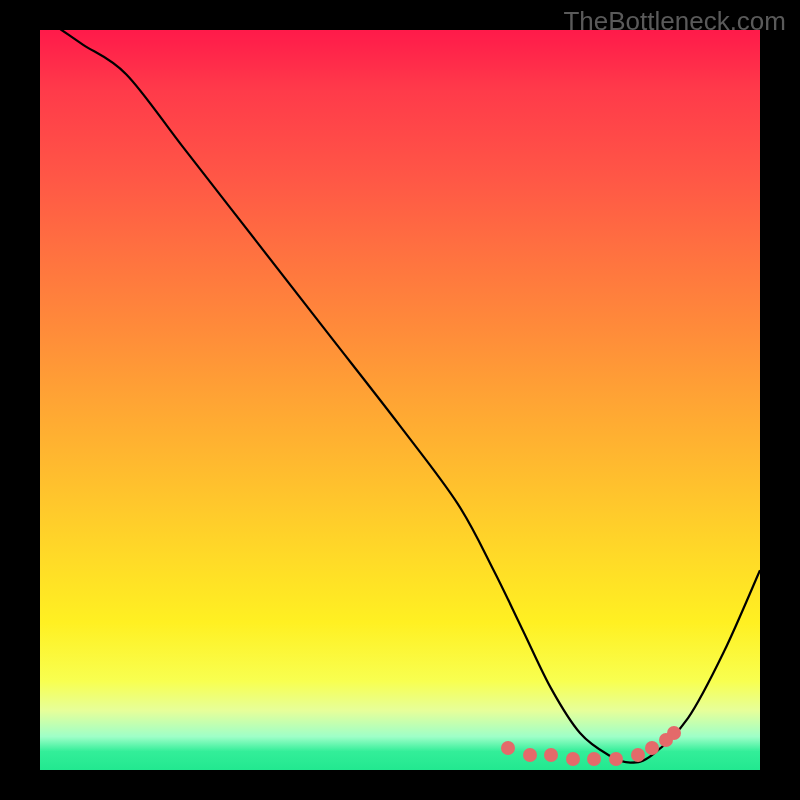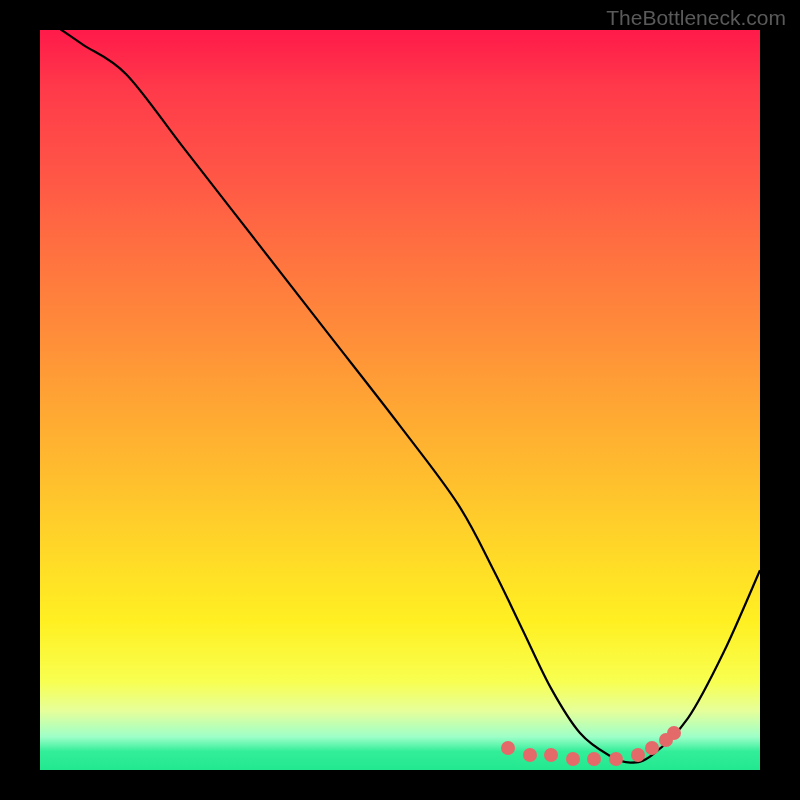--- a/index.html
+++ b/index.html
@@ -8,21 +8,21 @@
     height: 800px;
     background: #000;
     position: relative;
     font-family: Arial, sans-serif;
   }
   .watermark {
     position: absolute;
     top: 6px;
     right: 14px;
     color: #5a5a5a;
-    font-size: 21px;
+    font-size: 26px;
     font-weight: 500;
     z-index: 10;
   }
   .plot-area {
     position: absolute;
     left: 40px;
     top: 30px;
     width: 720px;
     height: 740px;
     overflow: hidden;

